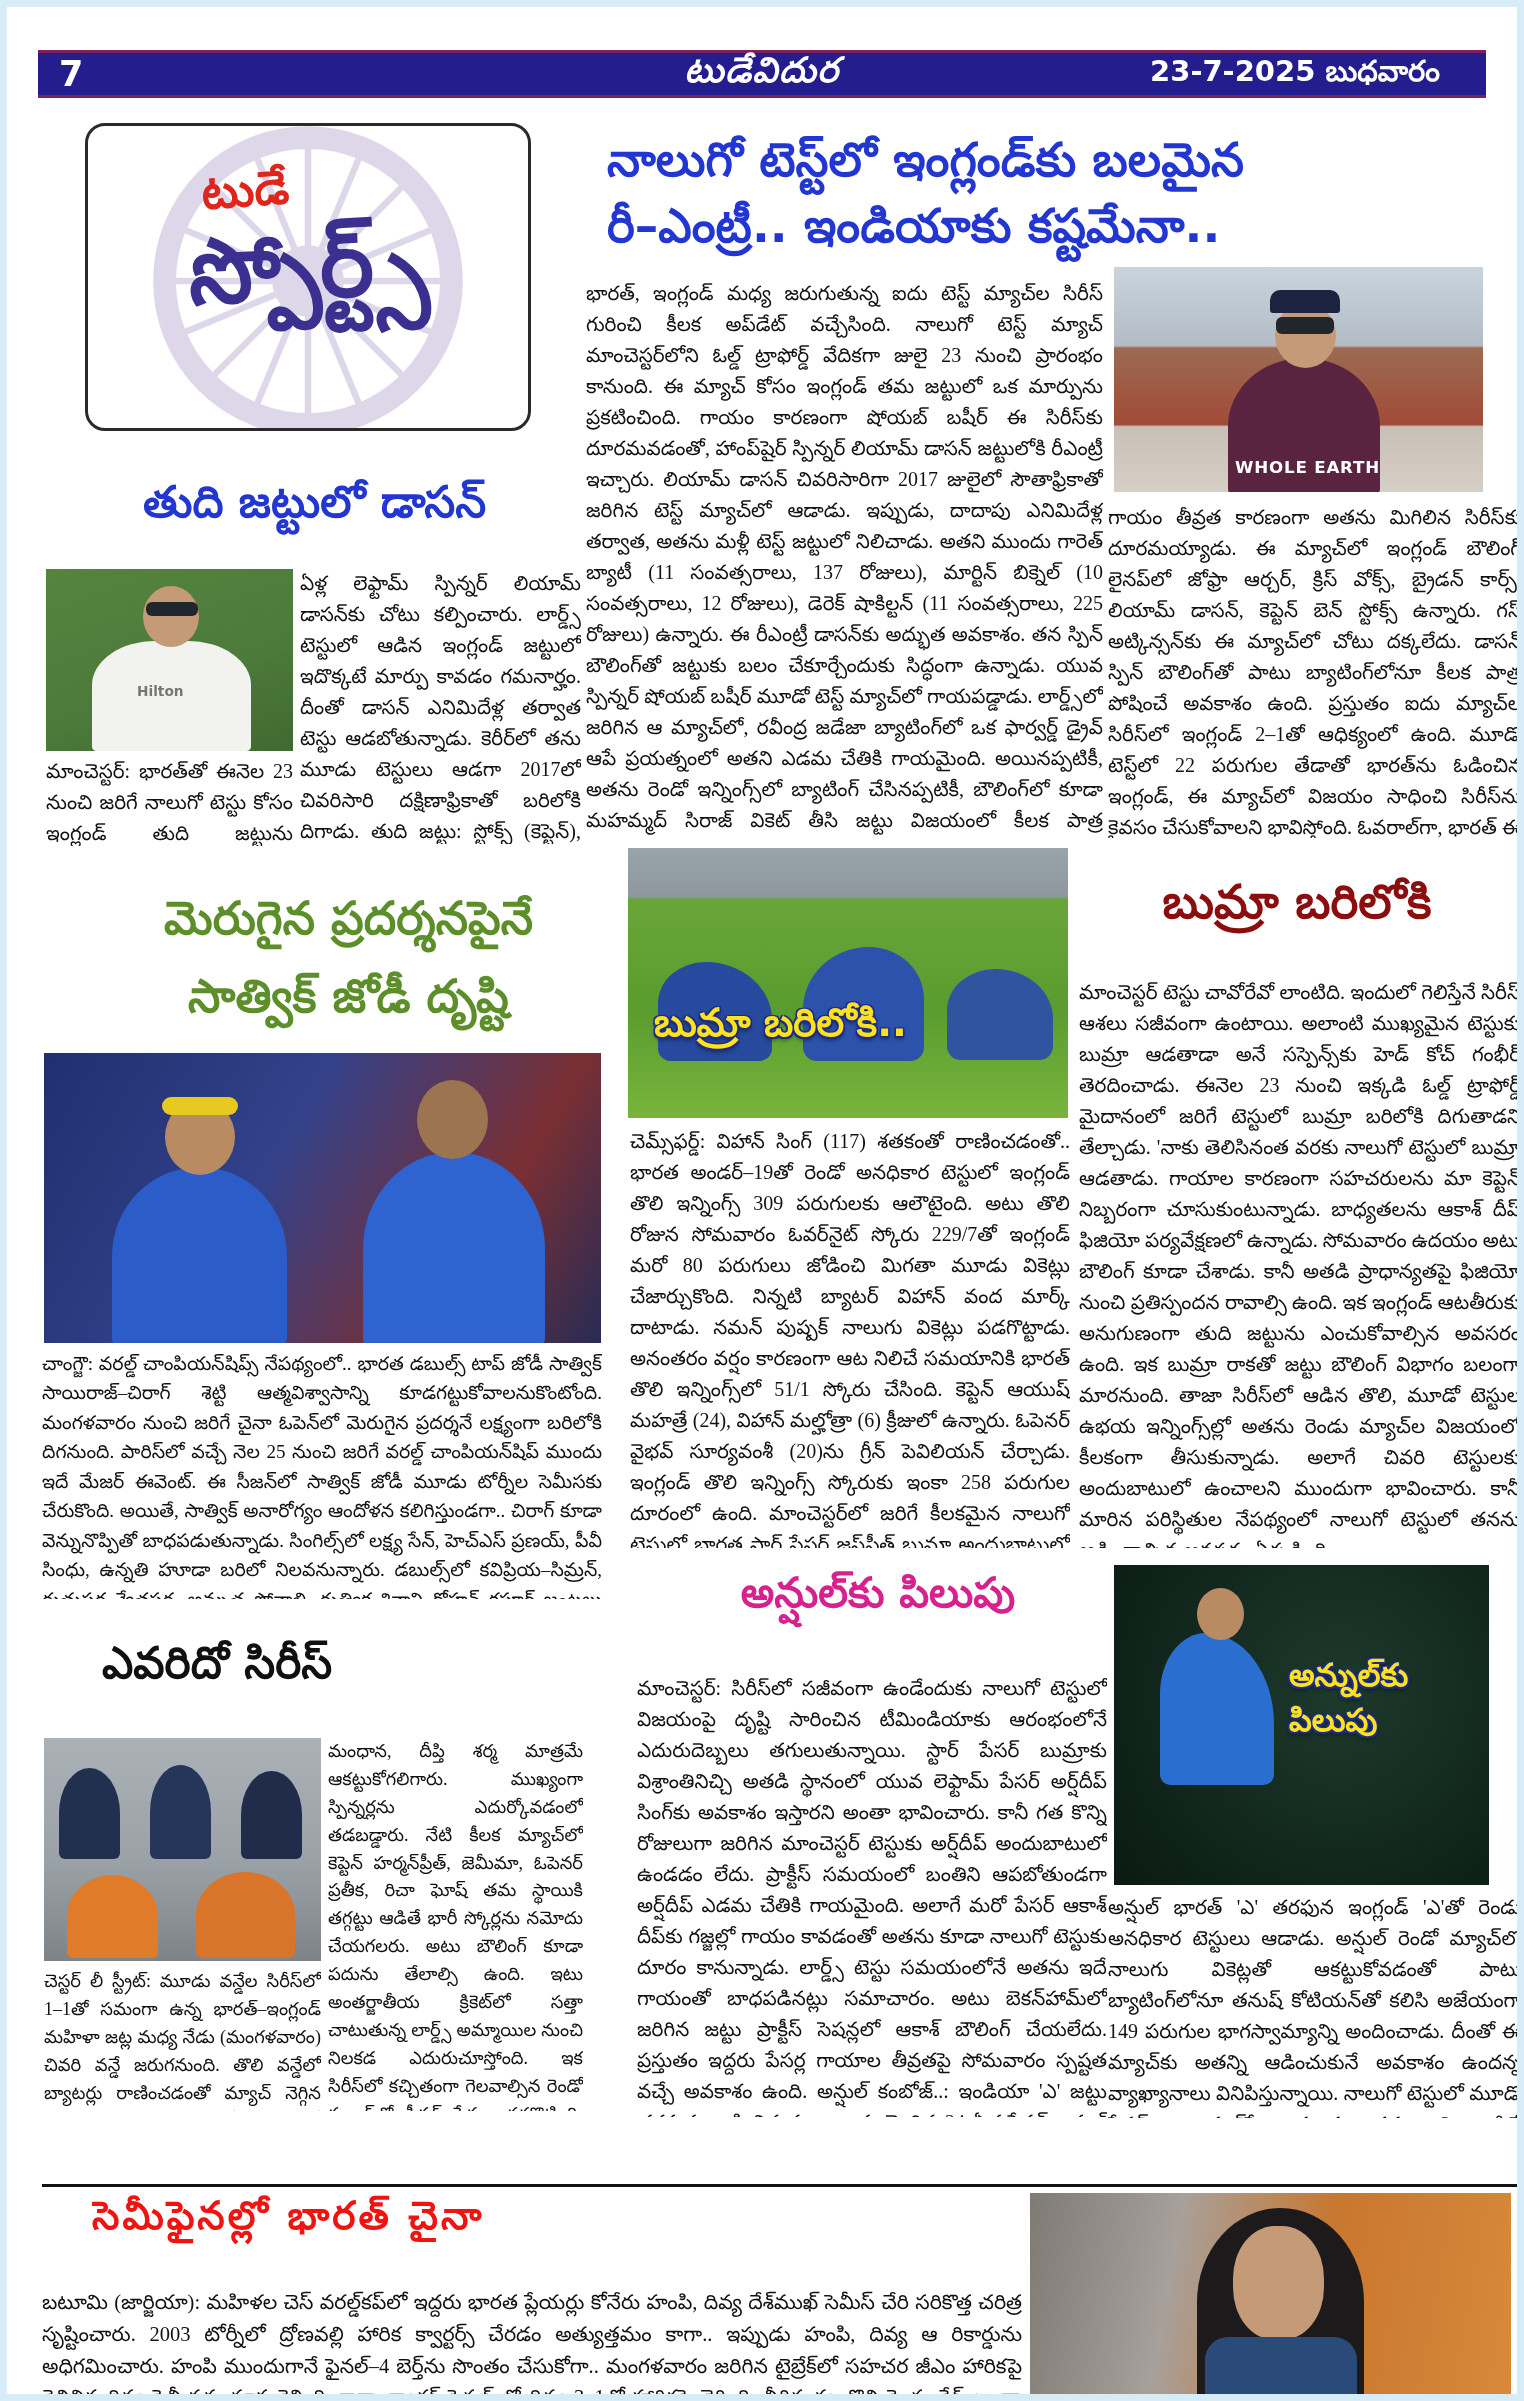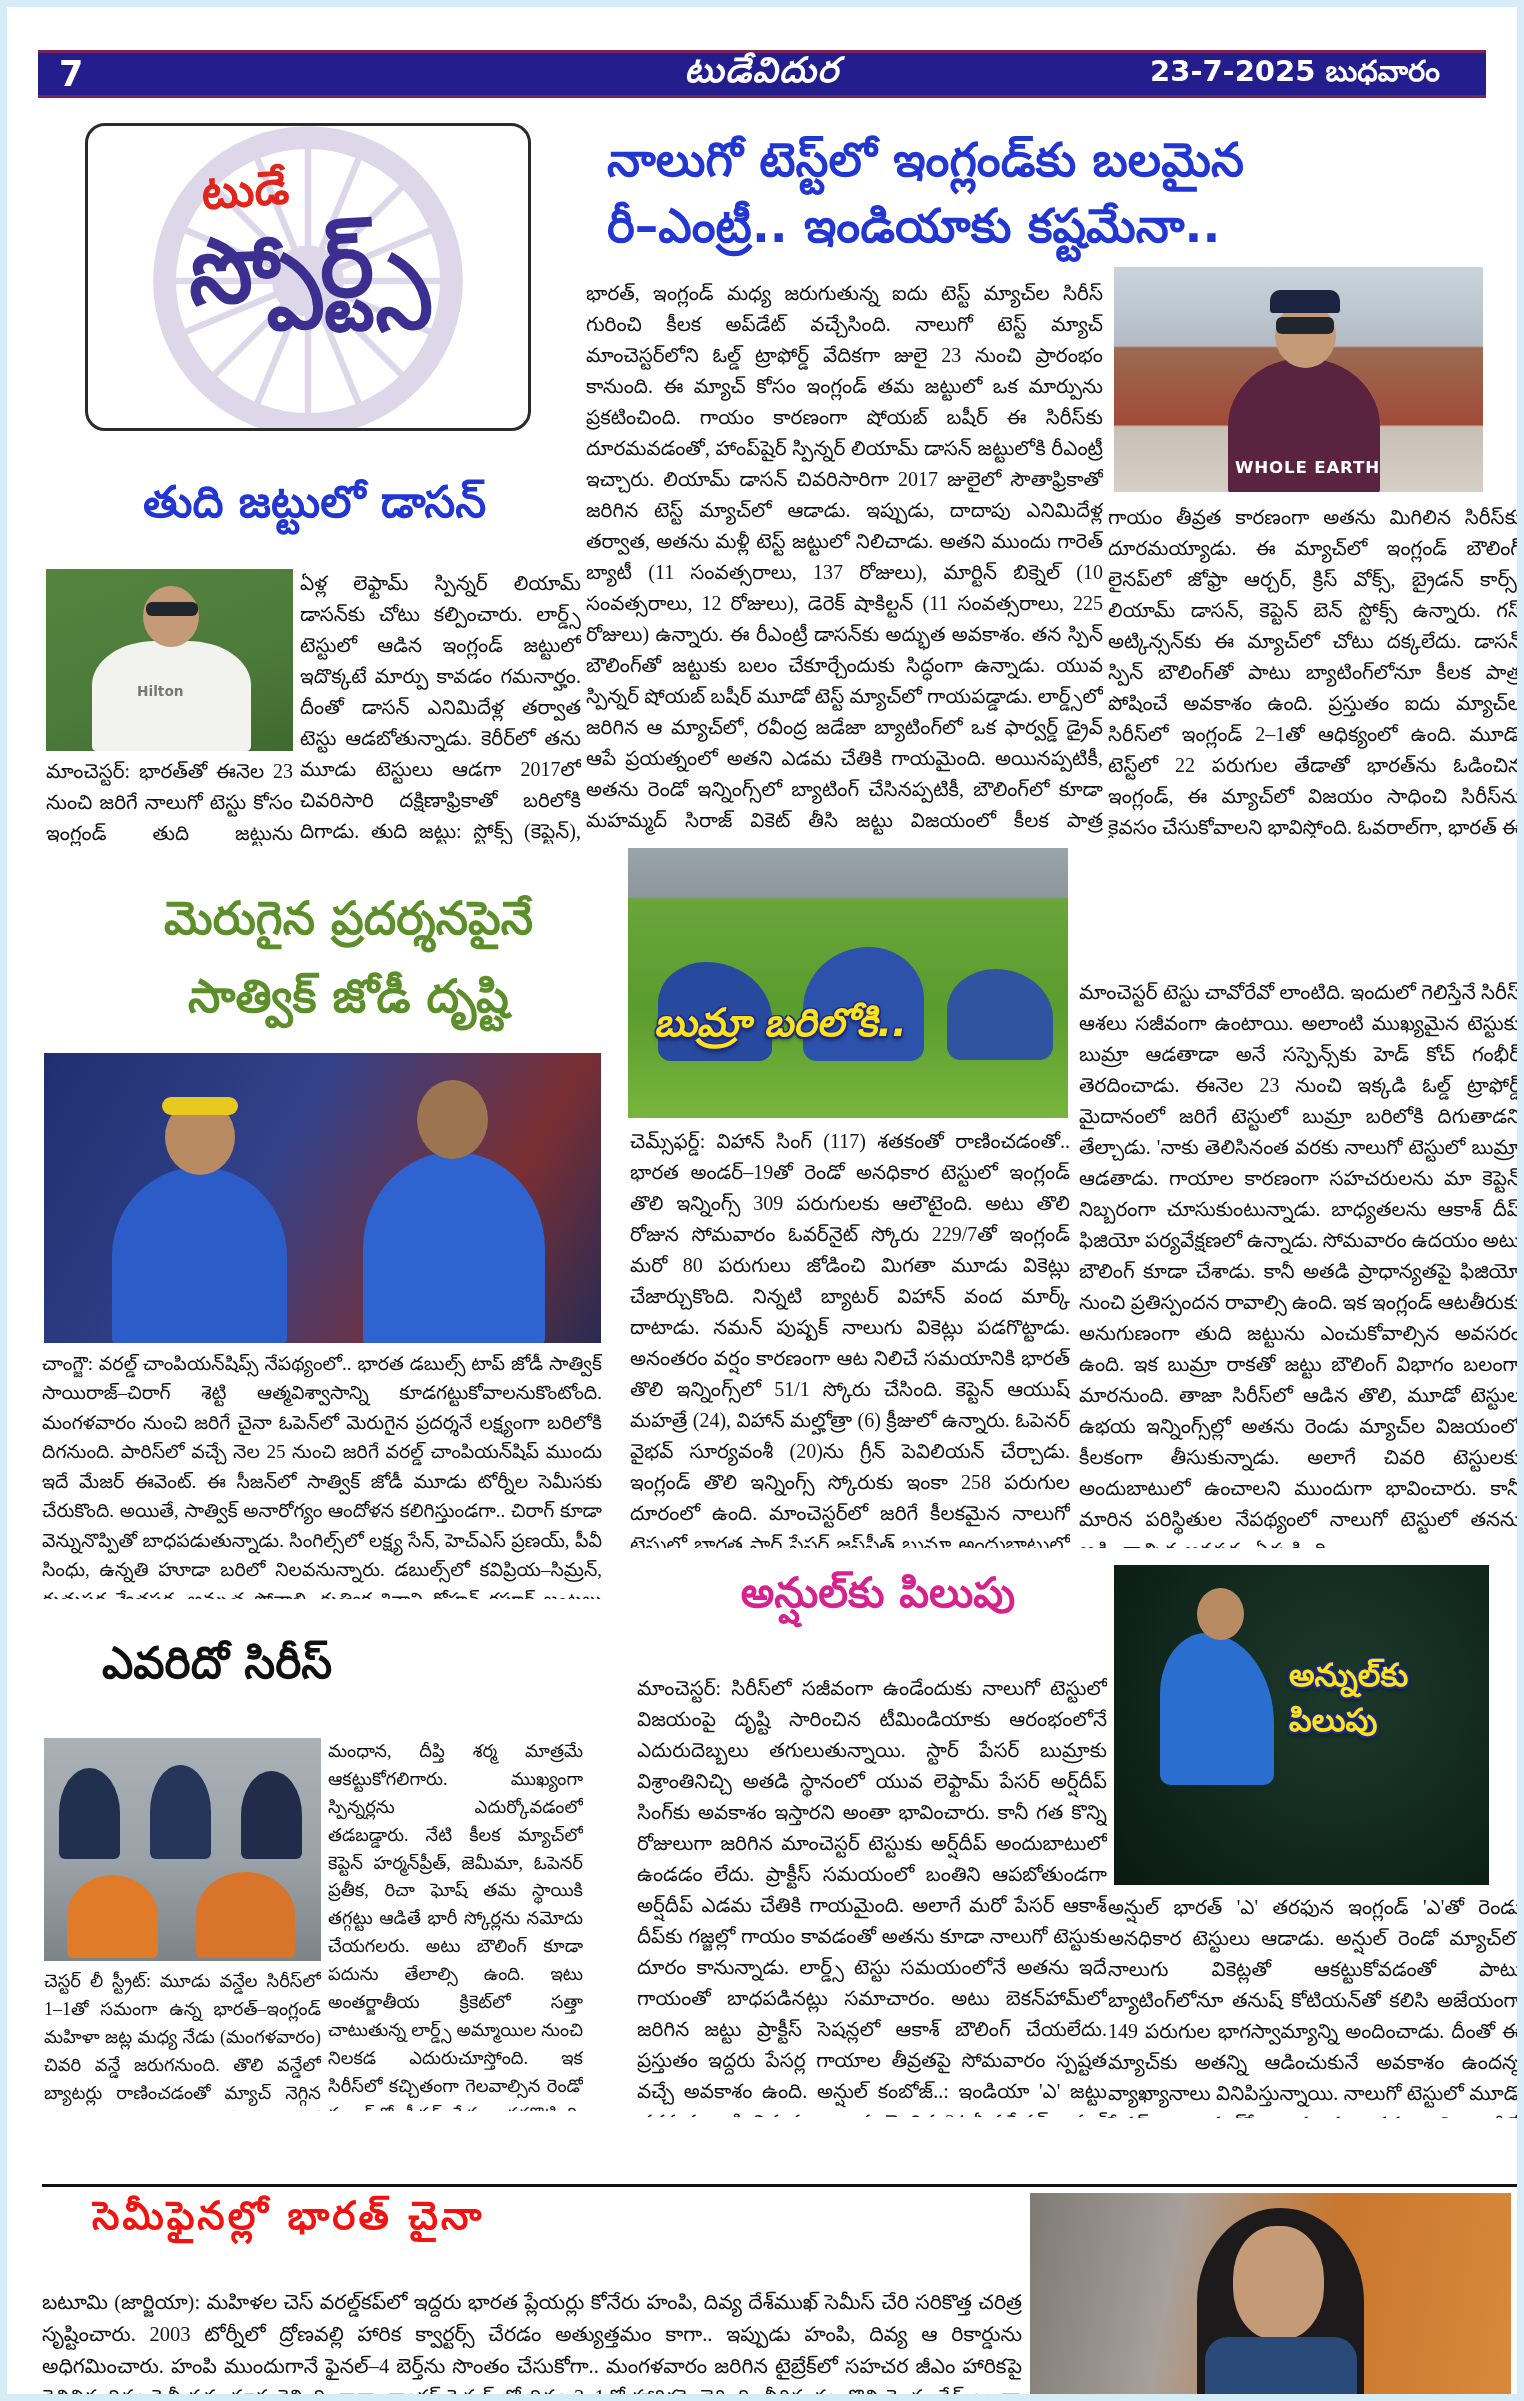--- a/index.html
+++ b/index.html
@@ -41,21 +41,21 @@
 
   
   .photo{position:absolute;overflow:hidden;background:#888;}
   .ph-lead{left:1114px;top:267px;width:369px;height:225px;
            background:linear-gradient(180deg,#c9d4dd 0%,#b3bcc4 35%,#9c6a52 36%,#a14b38 70%,#c8c0b6 71%,#d6cfc6 100%);}
   .ph-dawson{left:46px;top:569px;width:247px;height:182px;
              background:linear-gradient(160deg,#55843f 0%,#4c7a3a 60%,#3f6a30 100%);}
   .ph-satwik{left:44px;top:1053px;width:557px;height:290px;
              background:linear-gradient(120deg,#1f2f6e 0%,#32418a 40%,#7a2f33 75%,#272b55 100%);}
   .ph-bumrah{left:628px;top:848px;width:440px;height:270px;
-             background:linear-gradient(180deg,#9aa5ab 0%,#8d979d 18%,#6aa53a 19%,#5a9c2e 60%,#79b53d 100%);font-style:italic;}
+             background:linear-gradient(180deg,#9aa5ab 0%,#8d979d 18%,#6aa53a 19%,#5a9c2e 60%,#79b53d 100%);}
   .ph-anshul{left:1114px;top:1565px;width:375px;height:320px;
              background:radial-gradient(circle at 60% 40%,#1d3a2c 0%,#0f231a 70%,#0a1a12 100%);}
   .ph-womens{left:44px;top:1738px;width:277px;height:223px;
              background:linear-gradient(180deg,#aab2b8 0%,#9aa2a8 55%,#7d8489 100%);}
   .ph-divya{left:1030px;top:2193px;width:481px;height:203px;
             background:linear-gradient(100deg,#7e7a74 0%,#a8a09a 30%,#c8772e 60%,#d8893a 100%);}
 
   .fig{position:absolute;border-radius:50% 50% 6px 6px;}
   .head-c{position:absolute;border-radius:50%;background:#c49a77;}
   .shade{position:absolute;background:#20262c;border-radius:6px;}
@@ -145,20 +145,21 @@
     <div class="head-c" style="left:373px;top:26.6px;width:71px;height:79px;background:#9d7450;"></div>
   </div>
   <div class="body-text" style="left:42px;top:1349px;width:560px;height:250px;font-size:19px;">చాంగ్జౌ: వరల్డ్ చాంపియన్‌షిప్స్ నేపథ్యంలో.. భారత డబుల్స్ టాప్ జోడీ సాత్విక్ సాయిరాజ్–చిరాగ్ శెట్టి ఆత్మవిశ్వాసాన్ని కూడగట్టుకోవాలనుకొంటోంది. మంగళవారం నుంచి జరిగే చైనా ఓపెన్‌లో మెరుగైన ప్రదర్శనే లక్ష్యంగా బరిలోకి దిగనుంది. పారిస్‌లో వచ్చే నెల 25 నుంచి జరిగే వరల్డ్ చాంపియన్‌షిప్ ముందు ఇదే మేజర్ ఈవెంట్. ఈ సీజన్‌లో సాత్విక్ జోడీ మూడు టోర్నీల సెమీసకు చేరుకొంది. అయితే, సాత్విక్ అనారోగ్యం ఆందోళన కలిగిస్తుండగా.. చిరాగ్ కూడా వెన్నునొప్పితో బాధపడుతున్నాడు. సింగిల్స్‌లో లక్ష్య సేన్, హెచ్‌ఎస్ ప్రణయ్, పీవీ సింధు, ఉన్నతి హూడా బరిలో నిలవనున్నారు. డబుల్స్‌లో కవిప్రియ–సిమ్రన్, రుతుపర్ణ–శ్వేతపర్ణ, అమృత–సోనాలి, రుత్విక శివాని–రోహన్ కపూర్ జంటలు ఆడనున్నాయి.</div>
 
   <div class="photo ph-bumrah">
     <div class="fig" style="left:30px;top:114px;width:114px;height:99px;background:#274a9e;border-radius:50% 70% 15px 15px;"></div>
     <div class="fig" style="left:175px;top:99px;width:121px;height:114px;background:#2c52ab;border-radius:60% 50% 15px 15px;"></div>
     <div class="fig" style="left:319px;top:121px;width:106px;height:91px;background:#30549f;border-radius:50% 60% 15px 15px;"></div>
     <div class="overlay-yellow" style="left:26px;top:152px;font-size:39px;">బుమ్రా బరిలోకి..</div>
   </div>
+  <div class="headline h-bumrah">బుమ్రా బరిలోకి</div>
   <div class="body-text" style="left:1079px;top:977px;width:442px;height:571px;">మాంచెస్టర్ టెస్టు చావోరేవో లాంటిది. ఇందులో గెలిస్తేనే సిరీస్ ఆశలు సజీవంగా ఉంటాయి. అలాంటి ముఖ్యమైన టెస్టుకు బుమ్రా ఆడతాడా అనే సస్పెన్స్‌కు హెడ్ కోచ్ గంభీర్ తెరదించాడు. ఈనెల 23 నుంచి ఇక్కడి ఓల్డ్ ట్రాఫోర్డ్ మైదానంలో జరిగే టెస్టులో బుమ్రా బరిలోకి దిగుతాడని తేల్చాడు. 'నాకు తెలిసినంత వరకు నాలుగో టెస్టులో బుమ్రా ఆడతాడు. గాయాల కారణంగా సహచరులను మా కెప్టెన్ నిబ్బరంగా చూసుకుంటున్నాడు. బాధ్యతలను ఆకాశ్ దీప్ ఫిజియో పర్యవేక్షణలో ఉన్నాడు. సోమవారం ఉదయం అటు బౌలింగ్ కూడా చేశాడు. కానీ అతడి ప్రాధాన్యతపై ఫిజియో నుంచి ప్రతిస్పందన రావాల్సి ఉంది. ఇక ఇంగ్లండ్ ఆటతీరుకు అనుగుణంగా తుది జట్టును ఎంచుకోవాల్సిన అవసరం ఉంది. ఇక బుమ్రా రాకతో జట్టు బౌలింగ్ విభాగం బలంగా మారనుంది. తాజా సిరీస్‌లో ఆడిన తొలి, మూడో టెస్టుల ఉభయ ఇన్నింగ్స్‌ల్లో అతను రెండు మ్యాచ్‌ల విజయంలో కీలకంగా తీసుకున్నాడు. అలాగే చివరి టెస్టులకు అందుబాటులో ఉంచాలని ముందుగా భావించారు. కానీ మారిన పరిస్థితుల నేపథ్యంలో నాలుగో టెస్టులో తనను ఆడించాల్సిన అవసరం ఏర్పడింది.</div>
   <div class="body-text" style="left:630px;top:1126px;width:440px;height:422px;">చెమ్స్‌ఫర్డ్: విహాన్ సింగ్ (117) శతకంతో రాణించడంతో.. భారత అండర్–19తో రెండో అనధికార టెస్టులో ఇంగ్లండ్ తొలి ఇన్నింగ్స్ 309 పరుగులకు ఆలౌటైంది. అటు తొలి రోజున సోమవారం ఓవర్‌నైట్ స్కోరు 229/7తో ఇంగ్లండ్ మరో 80 పరుగులు జోడించి మిగతా మూడు వికెట్లు చేజార్చుకొంది. నిన్నటి బ్యాటర్ విహాన్ వంద మార్క్ దాటాడు. నమన్ పుష్పక్ నాలుగు వికెట్లు పడగొట్టాడు. అనంతరం వర్షం కారణంగా ఆట నిలిచే సమయానికి భారత్ తొలి ఇన్నింగ్స్‌లో 51/1 స్కోరు చేసింది. కెప్టెన్ ఆయుష్ మహత్రే (24), విహాన్ మల్హోత్రా (6) క్రీజులో ఉన్నారు. ఓపెనర్ వైభవ్ సూర్యవంశీ (20)ను గ్రీన్ పెవిలియన్ చేర్చాడు. ఇంగ్లండ్ తొలి ఇన్నింగ్స్ స్కోరుకు ఇంకా 258 పరుగుల దూరంలో ఉంది. మాంచెస్టర్‌లో జరిగే కీలకమైన నాలుగో టెస్టులో భారత స్టార్ పేసర్ జస్‌ప్రీత్ బుమ్రా అందుబాటులో ఉంటాడా? లేదా? అనేది తీవ్ర చర్చనీయాంశంగా మారింది. ఎందుకంటే సిరీస్‌లో 1–2తో వెనుకబడిన దశలో టీమిండియాకు</div>
 
   <div class="headline h-anshul">అన్షుల్‌కు పిలుపు</div>
   <div class="body-text" style="left:637px;top:1673px;width:470px;height:444px;">మాంచెస్టర్: సిరీస్‌లో సజీవంగా ఉండేందుకు నాలుగో టెస్టులో విజయంపై దృష్టి సారించిన టీమిండియాకు ఆరంభంలోనే ఎదురుదెబ్బలు తగులుతున్నాయి. స్టార్ పేసర్ బుమ్రాకు విశ్రాంతినిచ్చి అతడి స్థానంలో యువ లెఫ్టామ్ పేసర్ అర్ష్‌దీప్ సింగ్‌కు అవకాశం ఇస్తారని అంతా భావించారు. కానీ గత కొన్ని రోజులుగా జరిగిన మాంచెస్టర్ టెస్టుకు అర్ష్‌దీప్ అందుబాటులో ఉండడం లేదు. ప్రాక్టీస్ సమయంలో బంతిని ఆపబోతుండగా అర్ష్‌దీప్ ఎడమ చేతికి గాయమైంది. అలాగే మరో పేసర్ ఆకాశ్ దీప్‌కు గజ్జల్లో గాయం కావడంతో అతను కూడా నాలుగో టెస్టుకు దూరం కానున్నాడు. లార్డ్స్ టెస్టు సమయంలోనే అతను ఇదే గాయంతో బాధపడినట్లు సమాచారం. అటు బెకన్‌హామ్‌లో జరిగిన జట్టు ప్రాక్టీస్ సెషన్లలో ఆకాశ్ బౌలింగ్ చేయలేదు. ప్రస్తుతం ఇద్దరు పేసర్ల గాయాల తీవ్రతపై సోమవారం స్పష్టత వచ్చే అవకాశం ఉంది. అన్షుల్ కంబోజ్..: ఇండియా 'ఎ' జట్టు తరఫున రాణించిన హర్యానాకు చెందిన 24 ఏళ్ల పేసర్ అన్షుల్ కంబోజ్‌ను బ్యాకప్ కోసం ఇంగ్లండ్‌కు రప్పించనున్నారు. తాజా సిరీసకు ముందు</div>
   <div class="photo ph-anshul">
     <div class="fig" style="left:46px;top:68px;width:114px;height:152px;background:#2a6fd0;border-radius:40% 60% 10.6px 10.6px;"></div>
     <div class="head-c" style="left:83px;top:23px;width:47px;height:52px;background:#b98b63;"></div>
     <div class="overlay-yellow" style="left:159px;top:91px;font-size:32px;margin-left:16px;">అన్నుల్‌కు పిలుపు</div>
   </div>

